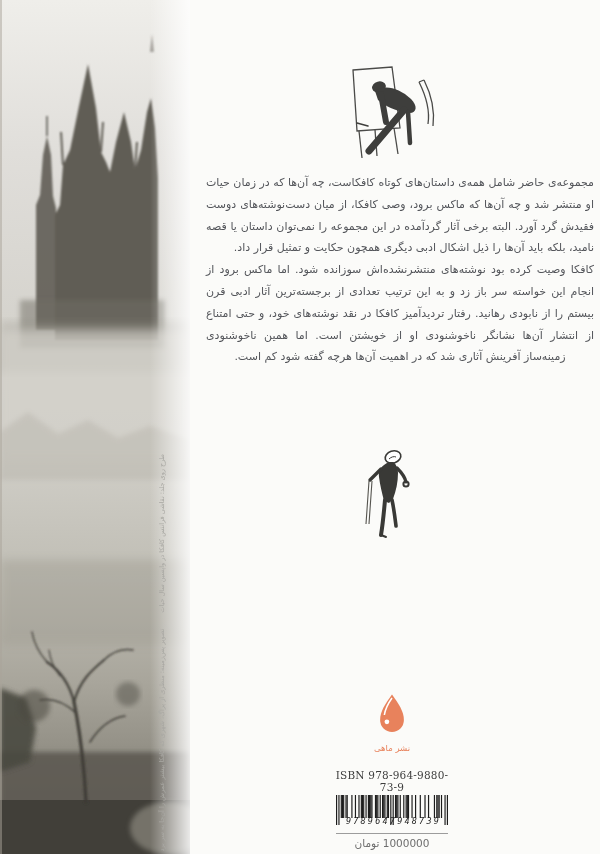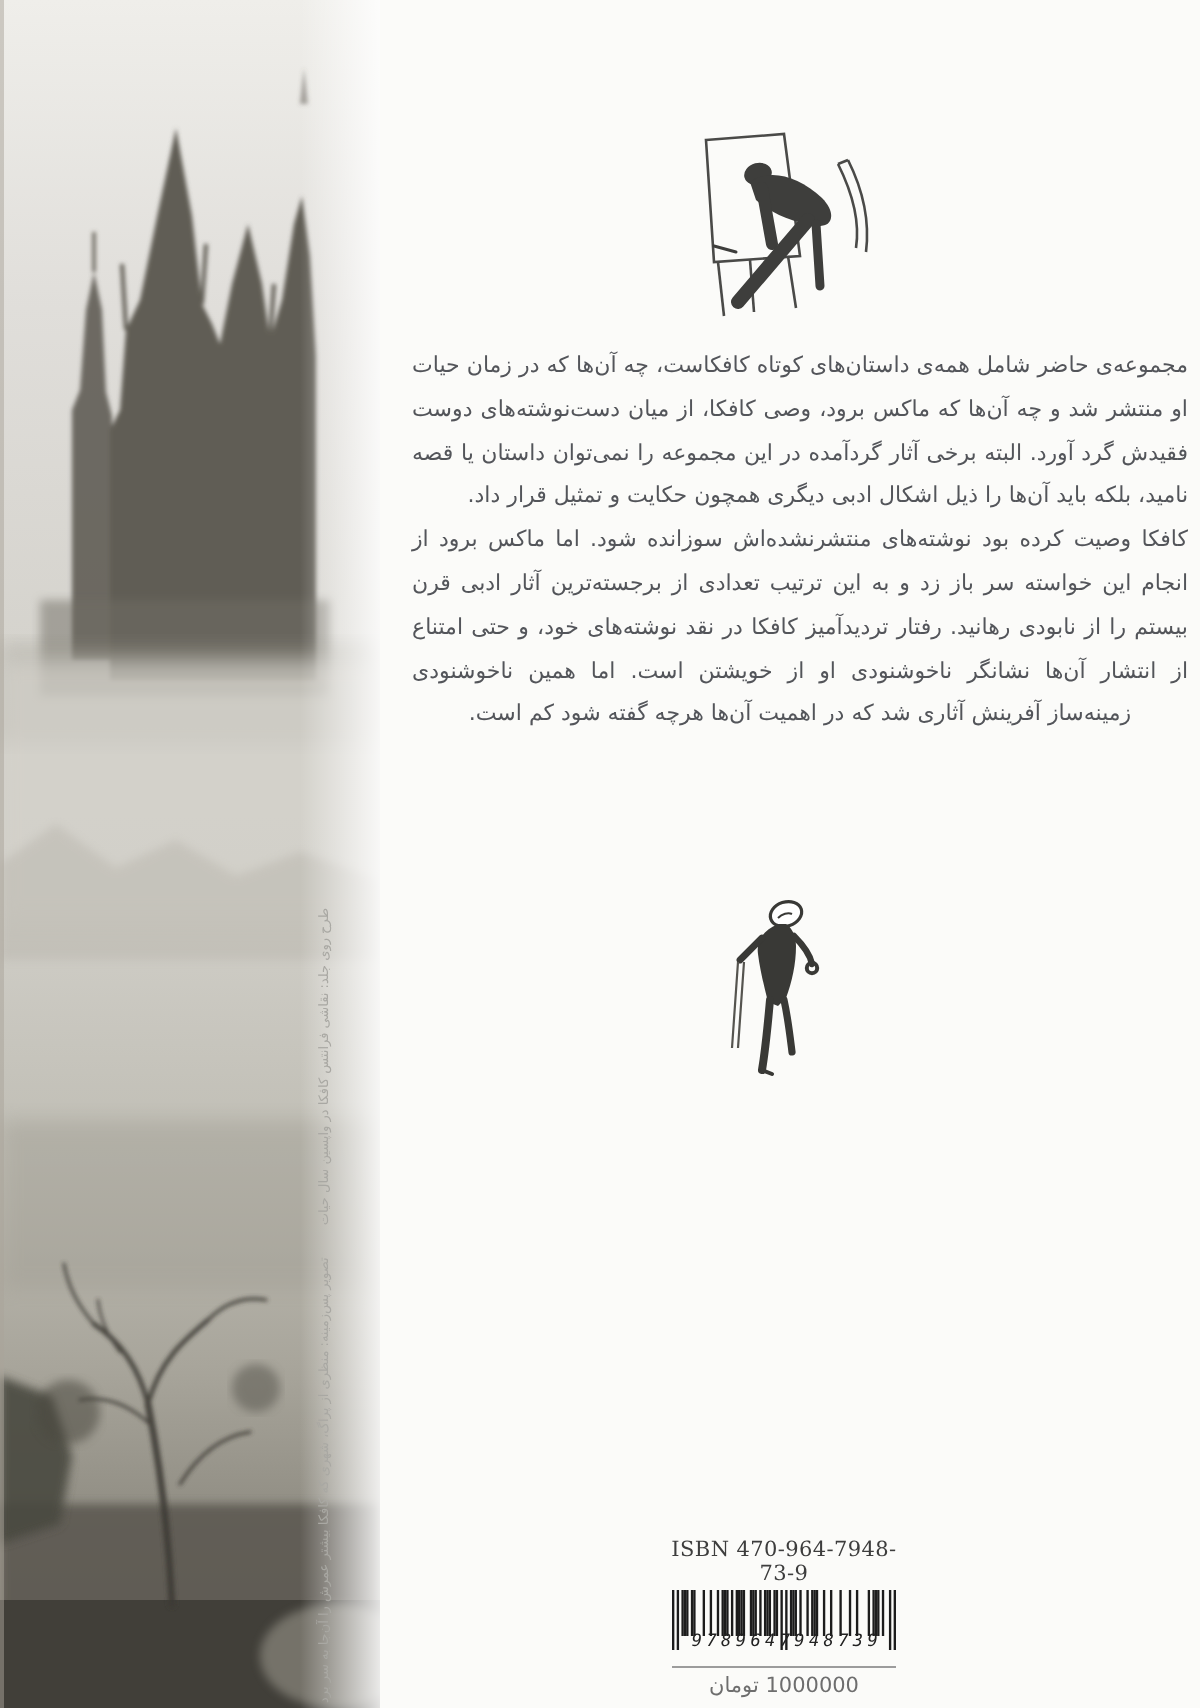--- a/index.html
+++ b/index.html
@@ -136,23 +136,31 @@
     <path d="M36,13 C29,16 25,21 26,28 C27,36 29,44 31,52 L36,54 L40,50 C43,42 45,33 45,24 C45,18 42,14 40,13 Z" fill="#393936"></path>
     <path d="M28,20 L17,31" stroke="#393936" stroke-width="3.4" stroke-linecap="round" fill="none"></path>
     <path d="M16,32 L13,75 M19,32 L16,75" stroke="#55544f" stroke-width="1.1" fill="none"></path>
     <path d="M44,19 C49,24 52,28 53,33" stroke="#393936" stroke-width="3.2" stroke-linecap="round" fill="none"></path>
     <circle cx="53" cy="35" r="2.6" fill="none" stroke="#393936" stroke-width="2"></circle>
     <path d="M32,51 C31,62 30,74 28,86" stroke="#393936" stroke-width="4" stroke-linecap="round" fill="none"></path>
     <path d="M39,51 C41,60 42,69 43,77" stroke="#393936" stroke-width="3.6" stroke-linecap="round" fill="none"></path>
     <path d="M28,86 L33,88" stroke="#393936" stroke-width="2" stroke-linecap="round"></path>
   </svg>
 
+  <div class="publisher">
+    <svg width="34" height="46" viewBox="0 0 40 52" aria-hidden="true">
+      <path d="M20,2 C12,13 6,22 6,32 a14,14 0 0 0 28,0 C34,22 28,13 20,2 Z" fill="#e8825c"></path>
+      <circle cx="14" cy="34" r="2.8" fill="#ffffff"></circle>
+      <path d="M20,6 C15,13 12,19 11,26" stroke="#ffffff" stroke-width="1.8" fill="none"></path>
+    </svg>
+    <div class="pubname">نشر ماهی</div>
+  </div>
 
   <div class="isbnblock">
-    <div class="isbn">ISBN 470-964-7948-73-9</div>
+    <div class="isbn">ISBN 978-964-9880-73-9</div>
     <svg id="barcode" viewBox="0 0 95 30" preserveAspectRatio="none" fill="#1c1c1c" aria-hidden="true">
         <rect x="0" y="0" width="1" height="30"></rect>
         <rect x="2" y="0" width="1" height="30"></rect>
         <rect x="4" y="0" width="1" height="23"></rect>
         <rect x="5" y="0" width="1" height="23"></rect>
         <rect x="6" y="0" width="1" height="23"></rect>
         <rect x="8" y="0" width="1" height="23"></rect>
         <rect x="9" y="0" width="1" height="23"></rect>
         <rect x="13" y="0" width="1" height="23"></rect>
         <rect x="16" y="0" width="1" height="23"></rect>

